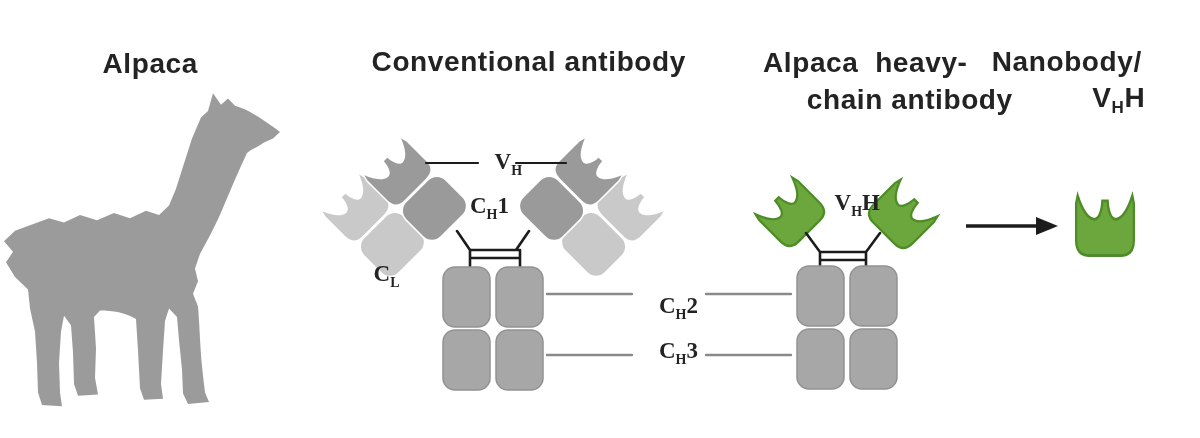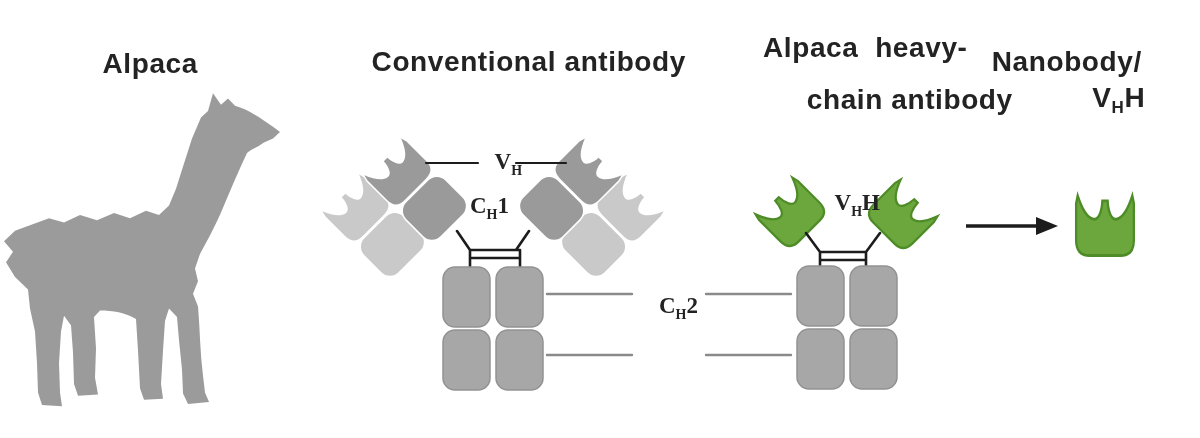--- a/index.html
+++ b/index.html
@@ -125,39 +125,45 @@
       <use href="#crownPath" class="green"></use>
     </g>
   </svg>
 
   <div class="title" style="left:134px;top:64px">
     <span>Alpaca</span>
   </div>
   <div class="title" style="left:512px;top:62px">
     <span>Conventional antibody</span>
   </div>
-  <div class="title" style="left:849px;top:48px">
+  <div class="title" style="left:849px;top:63px">
     <span>Alpaca  heavy-</span>
   </div>
   <div class="title" style="left:893px;top:100px">
     <span>chain antibody</span>
   </div>
   <div class="title" style="left:1050px;top:62px">
     <span>Nanobody/</span>
   </div>
   <div class="title" style="left:1102px;top:100px">
     <span>V</span><sub>H</sub><span>H</span>
   </div>
 
   <div class="dlabel" style="left:497px;top:164px">
     <span>V</span><sub>H</sub><span></span>
   </div>
   <div class="dlabel" style="left:478px;top:208px">
     <span>C</span><sub>H</sub><span>1</span>
   </div>
+  <div class="dlabel" style="left:375px;top:276px">
+    <span>C</span><sub>L</sub><span></span>
+  </div>
   <div class="dlabel" style="left:667px;top:308px">
     <span>C</span><sub>H</sub><span>2</span>
+  </div>
+  <div class="dlabel" style="left:667px;top:353px">
+    <span>C</span><sub>H</sub><span>3</span>
   </div>
   <div class="dlabel" style="left:846px;top:205px">
     <span>V</span><sub>H</sub><span>H</span>
   </div>
 
 </div>
 
 </body></html>

